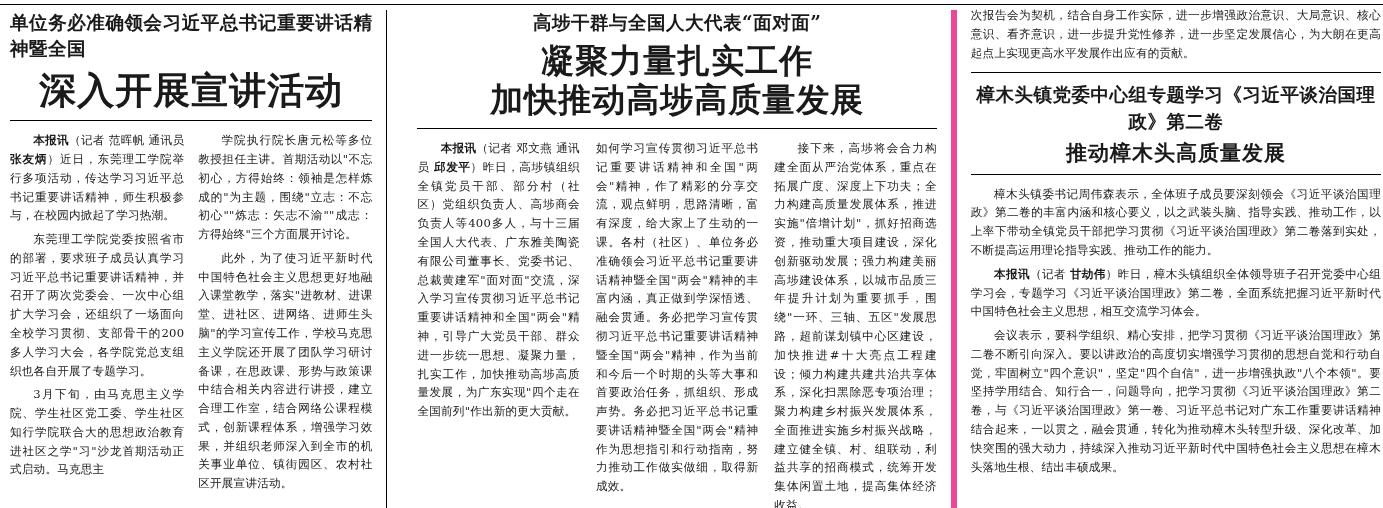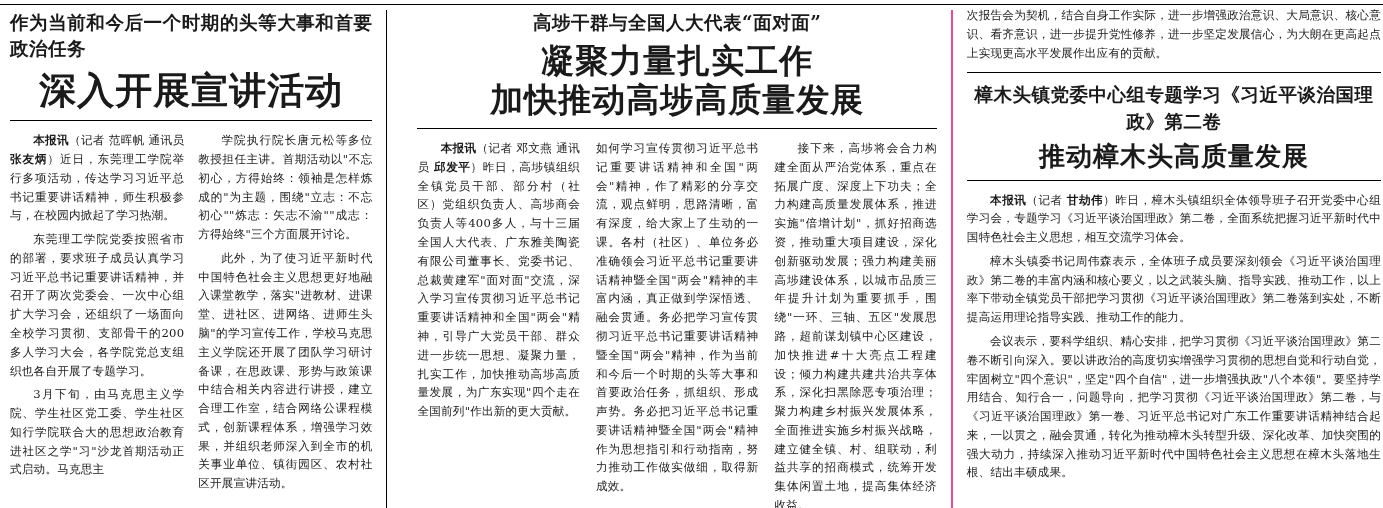--- a/index.html
+++ b/index.html
@@ -46,21 +46,21 @@
     padding: 0 14px 0 10px;
   }
   .col-mid {
     width: 578px;
     padding: 0 14px 0 30px;
     border-left: 1px solid #000;
   }
   .col-right {
     width: 443px;
     padding: 0 2px 0 14px;
-    border-left: 2px solid #ec4899;
+    border-left: 6px solid #ec4899;
   }
 
   
   .shoulder {
     font-family: "DejaVu Serif", "Liberation Serif", serif;
     font-size: 18.5px;
     font-weight: bold;
     line-height: 1.42;
     text-align: center;
     letter-spacing: 0.5px;
@@ -78,21 +78,21 @@
     letter-spacing: 1px;
     margin: 0;
   }
   .head-xl {
     font-size: 37px;
   }
   .head-lg {
     font-size: 33px;
   }
   .head-md {
-    font-size: 26px;
+    font-size: 21px;
   }
   .head-line {
     display: block;
     white-space: nowrap;
   }
   .rule-under {
     border-bottom: 1px solid #000;
     margin: 8px 0 10px 0;
     height: 0;
   }
@@ -134,21 +134,21 @@
 </style>
 </head>
 <body>
 
 <div class="page">
   <div class="top-rule"></div>
 
   <div class="columns">
 
     <div class="col col-left">
-      <div class="shoulder left-align">作为当前和今后一个时期的头等大事和首要政治任务</div>
+      <div class="shoulder left-align">单位务必准确领会习近平总书记重要讲话精神暨全国</div>
       <div class="main-head head-xl">
         <span class="head-line">深入开展宣讲活动</span>
       </div>
       <div class="rule-under"></div>
       <div class="body-cols">
         <div class="bcol">
           <p class="para"><b>本报讯</b>（记者 范晖帆 通讯员 <b>张友炳</b>）近日，东莞理工学院举行多项活动，传达学习习近平总书记重要讲话精神，师生积极参与，在校园内掀起了学习热潮。</p>
           <p class="para">东莞理工学院党委按照省市的部署，要求班子成员认真学习习近平总书记重要讲话精神，并召开了两次党委会、一次中心组扩大学习会，还组织了一场面向全校学习贯彻、支部骨干的200多人学习大会，各学院党总支组织也各自开展了专题学习。</p>
           <p class="para">3月下旬，由马克思主义学院、学生社区党工委、学生社区知行学院联合大的思想政治教育进社区之学"习"沙龙首期活动正式启动。马克思主</p>
         </div>
@@ -184,21 +184,21 @@
         <p class="para no-indent">次报告会为契机，结合自身工作实际，进一步增强政治意识、大局意识、核心意识、看齐意识，进一步提升党性修养，进一步坚定发展信心，为大朗在更高起点上实现更高水平发展作出应有的贡献。</p>
       </div>
       <div class="rule-top-thin"></div>
       <div class="shoulder">樟木头镇党委中心组专题学习《习近平谈治国理政》第二卷</div>
       <div class="main-head head-md">
         <span class="head-line">推动樟木头高质量发展</span>
       </div>
       <div class="rule-under"></div>
       <div class="body-cols">
         <div class="bcol">
+          <p class="para">樟木头镇委书记周伟森表示，全体班子成员要深刻领会《习近平谈治国理政》第二卷的丰富内涵和核心要义，以之武装头脑、指导实践、推动工作，以上率下带动全镇党员干部把学习贯彻《习近平谈治国理政》第二卷落到实处，不断提高运用理论指导实践、推动工作的能力。</p>
           <p class="para"><b>本报讯</b>（记者 <b>甘劫伟</b>）昨日，樟木头镇组织全体领导班子召开党委中心组学习会，专题学习《习近平谈治国理政》第二卷，全面系统把握习近平新时代中国特色社会主义思想，相互交流学习体会。</p>
-          <p class="para">樟木头镇委书记周伟森表示，全体班子成员要深刻领会《习近平谈治国理政》第二卷的丰富内涵和核心要义，以之武装头脑、指导实践、推动工作，以上率下带动全镇党员干部把学习贯彻《习近平谈治国理政》第二卷落到实处，不断提高运用理论指导实践、推动工作的能力。</p>
           <p class="para">会议表示，要科学组织、精心安排，把学习贯彻《习近平谈治国理政》第二卷不断引向深入。要以讲政治的高度切实增强学习贯彻的思想自觉和行动自觉，牢固树立"四个意识"，坚定"四个自信"，进一步增强执政"八个本领"。要坚持学用结合、知行合一，问题导向，把学习贯彻《习近平谈治国理政》第二卷，与《习近平谈治国理政》第一卷、习近平总书记对广东工作重要讲话精神结合起来，一以贯之，融会贯通，转化为推动樟木头转型升级、深化改革、加快突围的强大动力，持续深入推动习近平新时代中国特色社会主义思想在樟木头落地生根、结出丰硕成果。</p>
         </div>
       </div>
     </div>
 
   </div>
 </div>
 
 </body></html>

